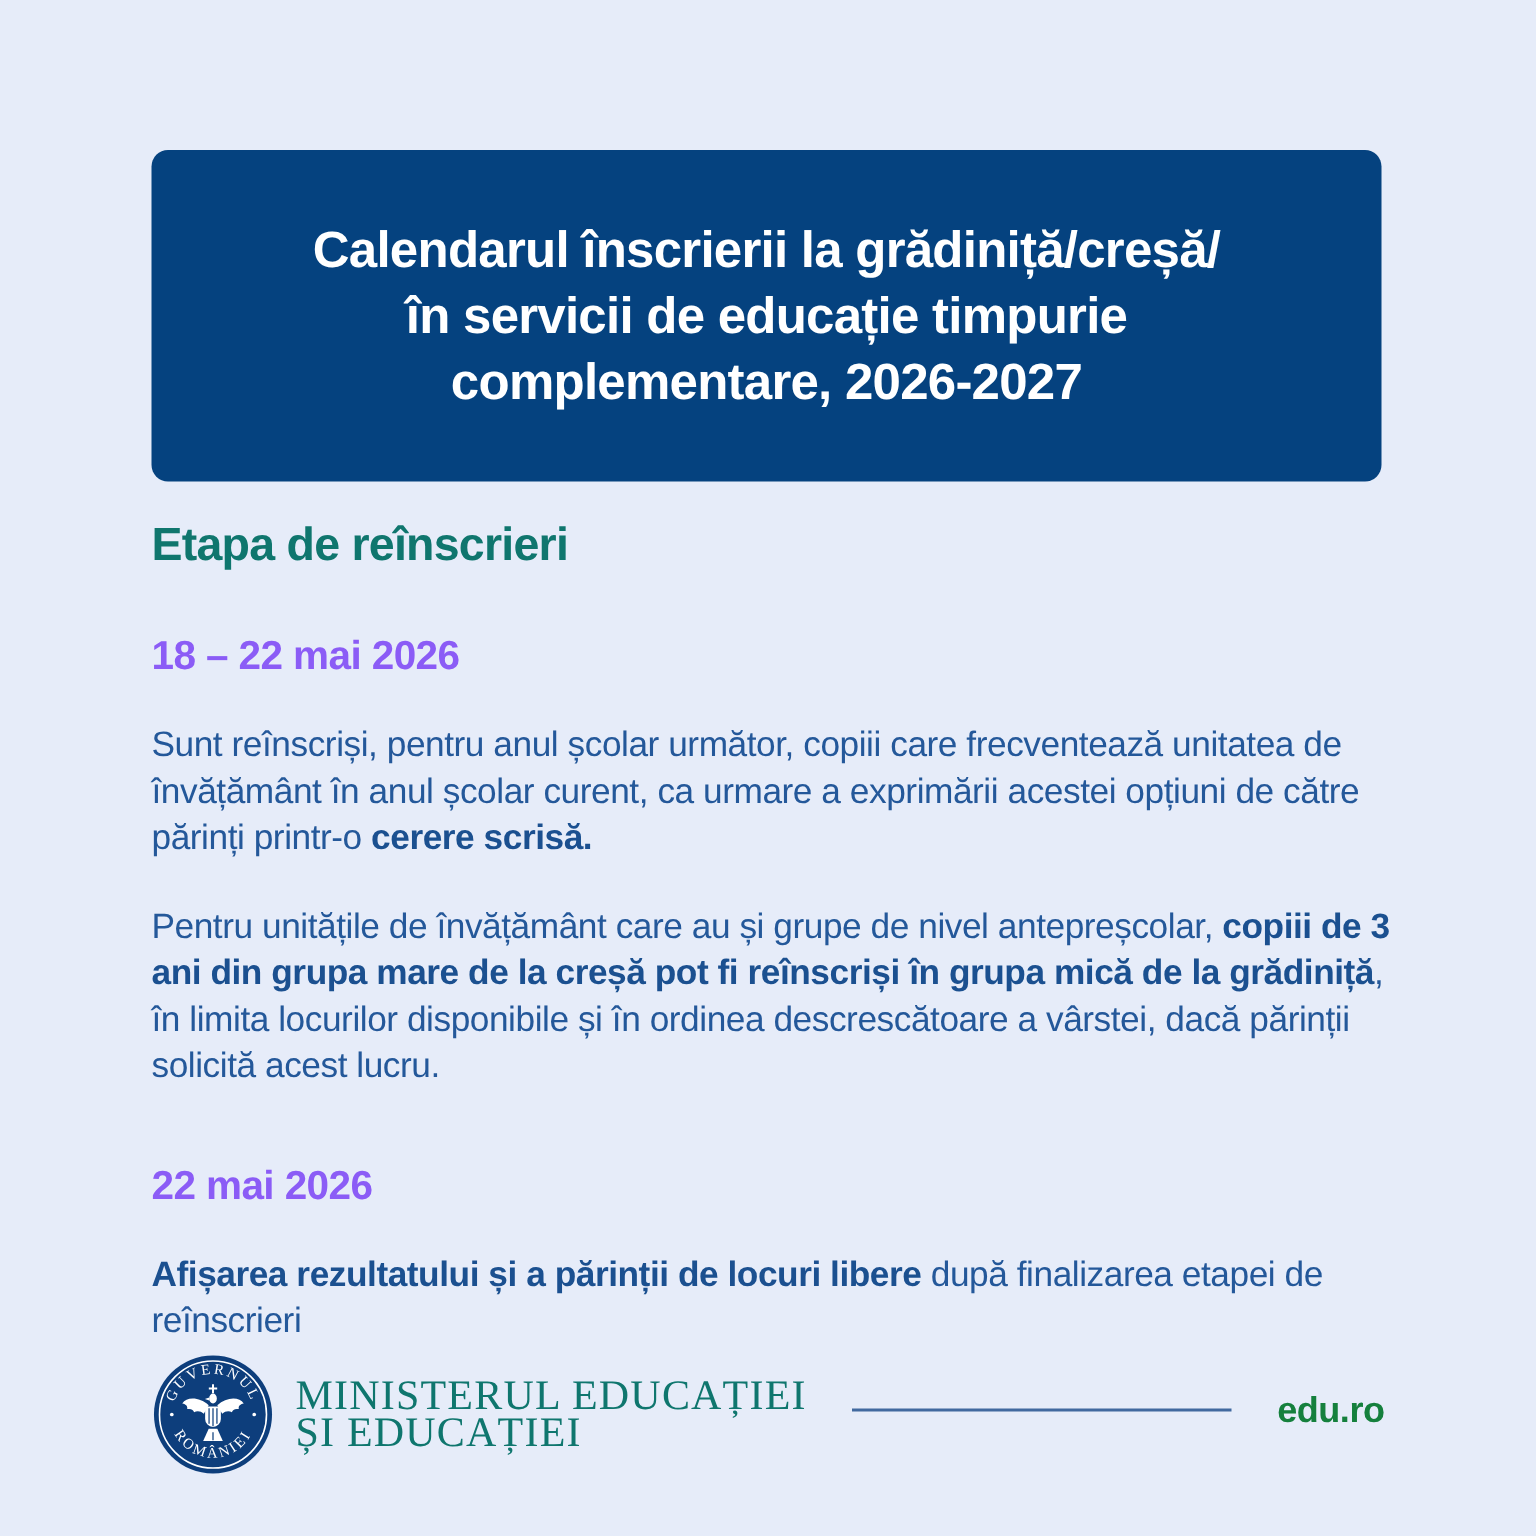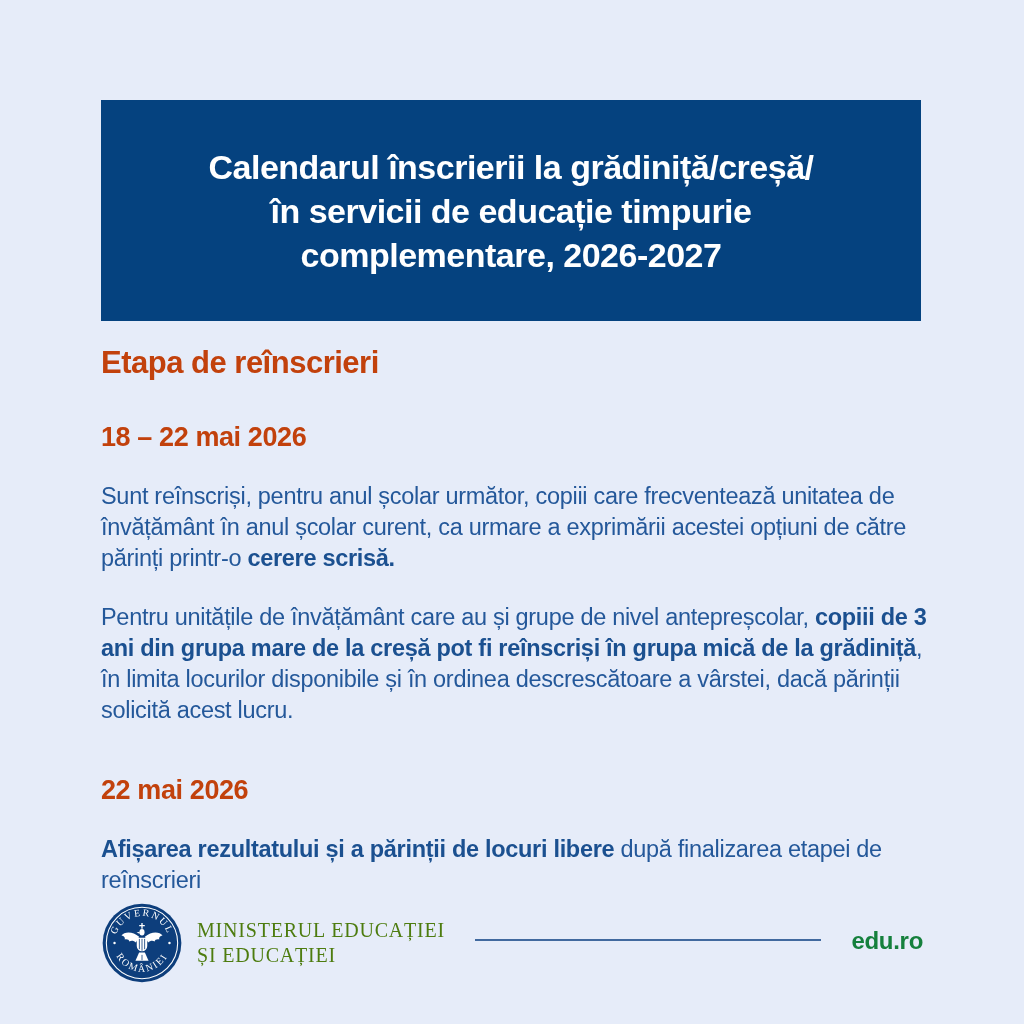--- a/index.html
+++ b/index.html
@@ -11,43 +11,44 @@
     overflow: hidden;
   }
   .banner {
     position: absolute;
     left: 101px; top: 100px;
     width: 820px; height: 221px;
     background: #05427f;
     display: flex;
     align-items: center;
     justify-content: center;
+    border-radius: 11px;
   }
   .banner-title {
     color: #ffffff;
     font-weight: 700;
     font-size: 34px;
     line-height: 44px;
     text-align: center;
     letter-spacing: -0.5px;
   }
   .content {
     position: absolute;
     left: 101px; top: 344px;
     width: 836px;
   }
   .section-heading {
-    color: #c2410c;
+    color: #0f766e;
     font-weight: 700;
     font-size: 31px;
     line-height: 38px;
     letter-spacing: -0.5px;
   }
   .date-heading {
-    color: #c2410c;
+    color: #8b5cf6;
     font-weight: 700;
     font-size: 27px;
     line-height: 32px;
     letter-spacing: -0.4px;
   }
   .date-heading.first { margin-top: 39px; }
   .date-heading.second { margin-top: 48px; }
   .para {
     color: #24589a;
     font-size: 23.5px;
@@ -60,23 +61,23 @@
   .footer {
     position: absolute;
     left: 101px; top: 899px;
     width: 822px; height: 88px;
     display: flex;
     align-items: center;
   }
   .gov-logo { width: 82px; height: 82px; flex: 0 0 82px; }
   .ministry {
     margin-left: 14px;
-    color: #4d7c0f;
+    color: #0f766e;
     font-family: "Liberation Serif", serif;
-    font-size: 20px;
+    font-size: 28px;
     line-height: 25px;
     letter-spacing: 0.8px;
     white-space: nowrap;
   }
   .footer-divider {
     flex: 1;
     height: 2px;
     background: #41699f;
     margin: 0 30px 6px 30px;
     align-self: center;

